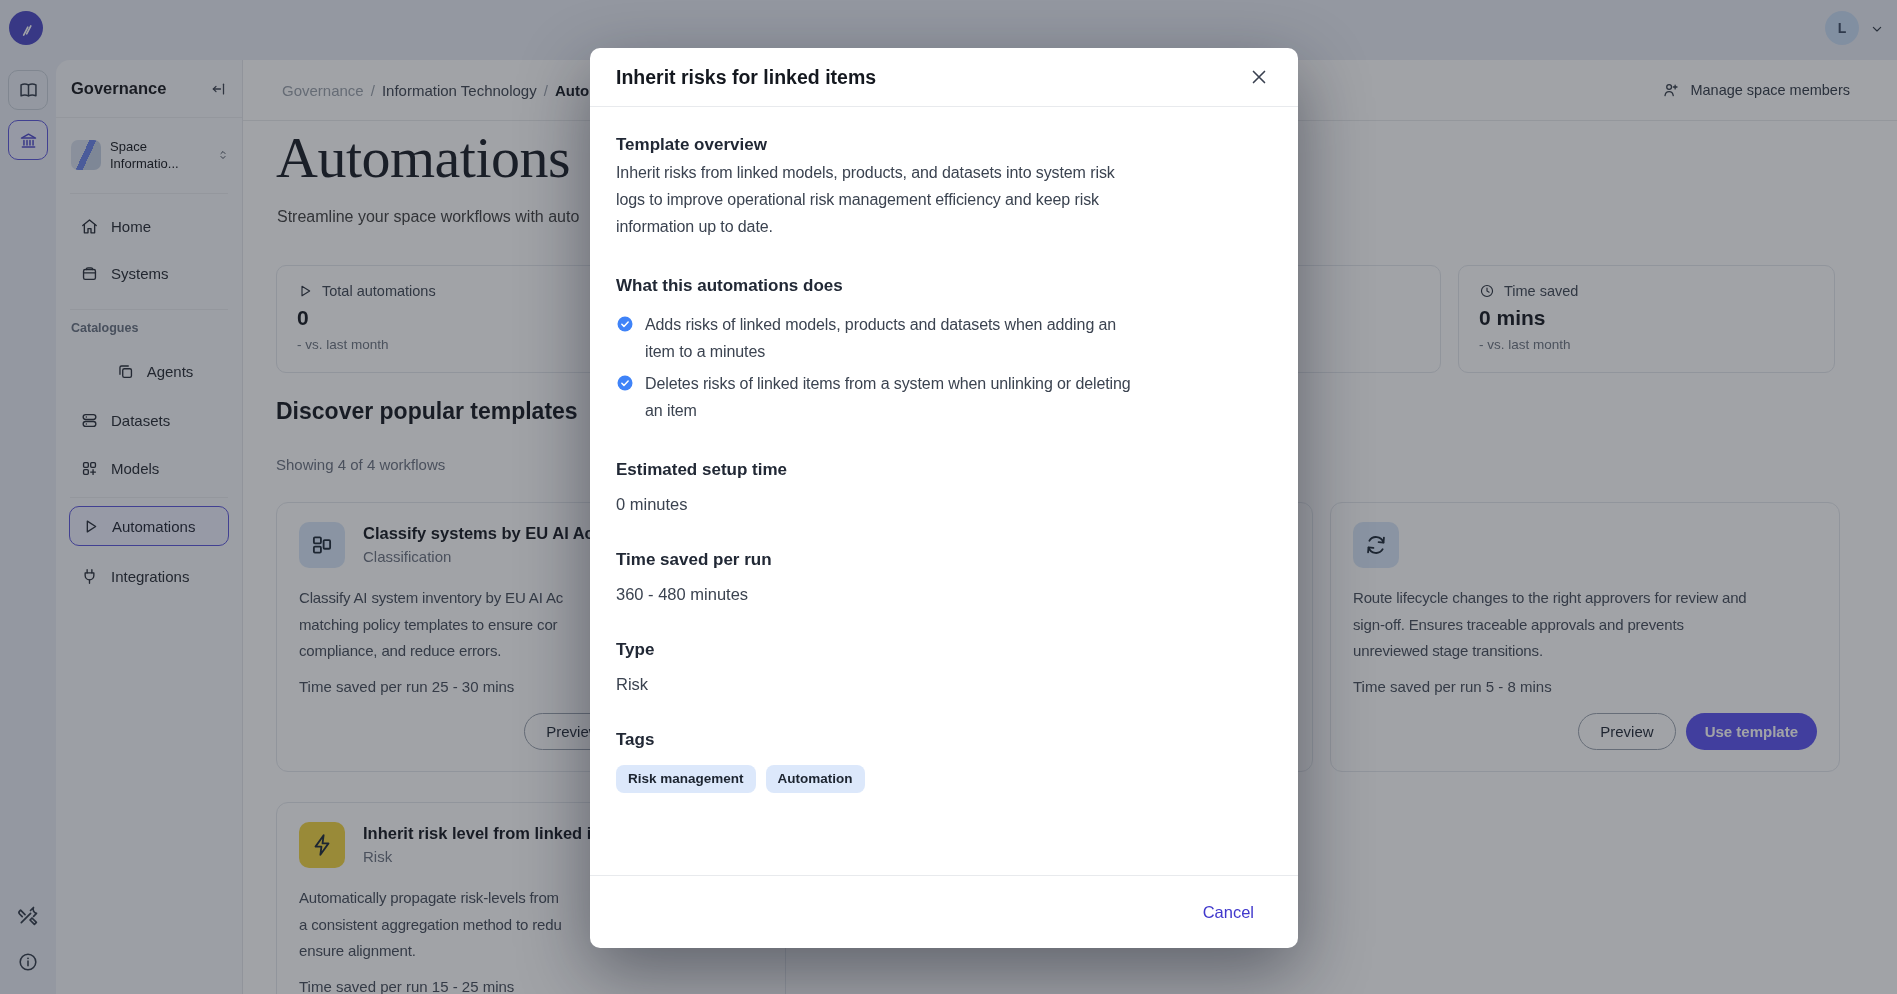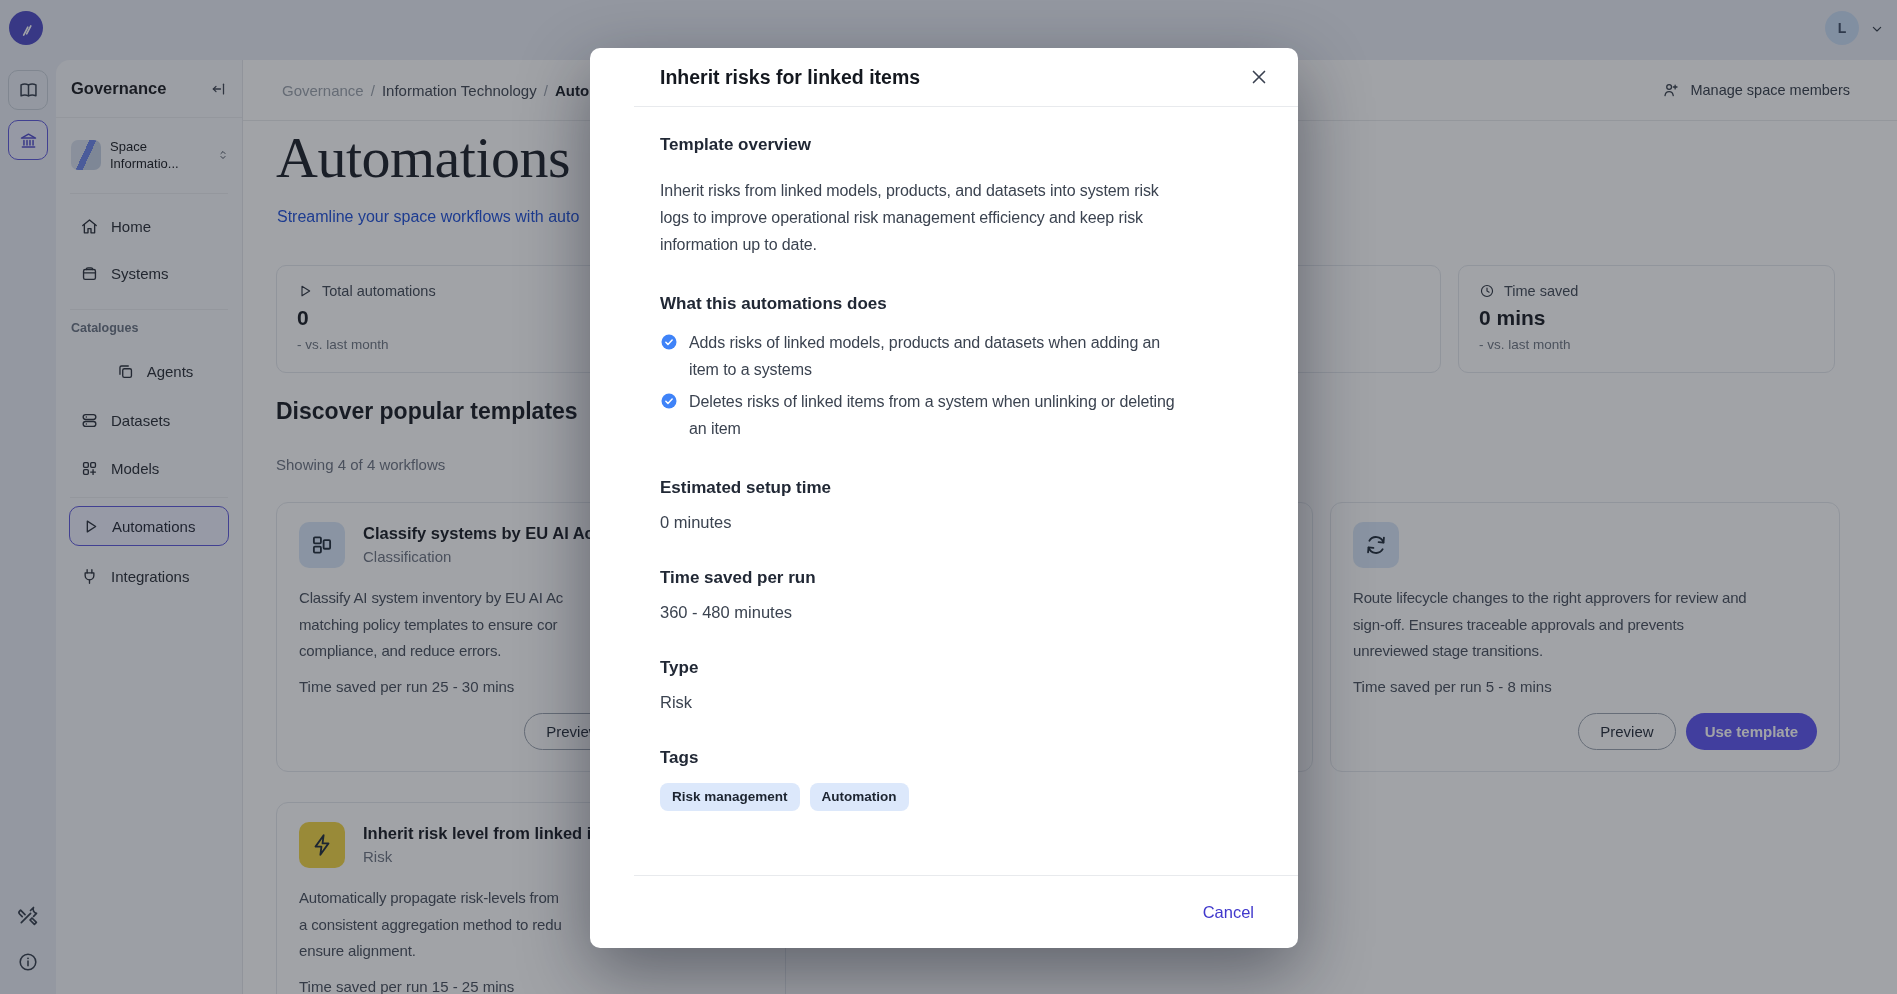--- a/index.html
+++ b/index.html
@@ -57,21 +57,21 @@
   .main-header { height:61px; display:flex; align-items:center; padding:0 47px 0 39px;
     border-bottom:1px solid #e8eaed; }
   .crumbs { font-size:15px; display:flex; gap:7px; align-items:center; }
   .crumb-root, .crumb-sep { color:#99a0aa; }
   .crumb-mid { color:#3e4551;text-align:right; }
   .crumb-cur { color:#14181f; font-weight:700; }
   .manage { margin-left:auto; display:flex; align-items:center; gap:10px; font-size:14.5px;
     color:#333b47; cursor:pointer; }
   .page-title { position:absolute; left:33px; top:64px; font-family:"Liberation Serif", serif;
     font-size:58px; font-weight:400; color:#181c25; letter-spacing:-0.5px; }
-  .page-sub { position:absolute; left:34px; top:148px; font-size:16px; color:#1d4ed8; white-space:nowrap; }
+  .page-sub { position:absolute; left:34px; top:148px; font-size:16px; color:#404040; white-space:nowrap; }
 
   .stats-row { position:absolute; left:33px; top:205px; display:flex; gap:17px; }
   .scard { width:377px; height:108px; border:1px solid #e4e7ec; border-radius:10px;
     background:#fff; padding:17px 20px; }
   .scard-label { display:flex; align-items:center; gap:9px; font-size:14.5px; color:#3f4754; }
   .scard-label .sico { color:#2a313d; }
   .scard-value { margin-top:7px; font-size:21px; font-weight:700; color:#14181f; }
   .scard-sub { margin-top:7px; font-size:13.5px; color:#6c7480; }
 
   .discover { position:absolute; left:33px; top:338px; font-size:23px; font-weight:700;
@@ -98,29 +98,29 @@
     background:#fff; font-size:15px; color:#1f2734; display:flex; align-items:center; cursor:pointer;
     font-family:"Liberation Sans",sans-serif; }
   .btn-use { height:37px; padding:0 19px; border-radius:19px; border:none; background:#5a52ef;
     font-size:15px; font-weight:700; color:#fff; display:flex; align-items:center; cursor:pointer;
     font-family:"Liberation Sans",sans-serif; }
 
   
   .overlay { position:absolute; inset:0; background:rgba(30,35,45,0.42); z-index:40; }
   .modal { position:absolute; left:590px; top:48px; width:708px; height:900px; background:#fff;
     border-radius:10px; z-index:50; box-shadow:0 24px 70px rgba(15,20,35,0.45);
-    display:flex; flex-direction:column;padding-left:44px; }
+    display:flex; flex-direction:column; }
   .modal-header { height:59px; flex:none; display:flex; align-items:center; padding:0 26px;
     border-bottom:1px solid #e8eaed; }
   .modal-title { font-size:19.5px; font-weight:700; color:#14181f; }
   .modal-close { margin-left:auto; color:#3a4150; cursor:pointer; background:none; border:none; padding:2px; }
   .modal-body { flex:1; padding:0 26px; overflow:hidden; }
   .m-h { font-size:17px; font-weight:700; color:#212835; margin-top:36px; }
   .m-h.first { margin-top:28px; }
-  .m-p { margin-top:22px; font-size:16px; letter-spacing:-0.1px; color:#3b4350; line-height:27px; }
+  .m-p { margin-top:4px; font-size:16px; letter-spacing:-0.1px; color:#3b4350; line-height:27px; }
   .m-p div { white-space:nowrap; }
   .m-list { margin-top:15px; list-style:none; }
   .m-list li { display:flex; gap:11px; }
   .m-list li + li { margin-top:5px; }
   .m-check { flex:none; margin-top:4px; }
   .m-li-text { font-size:16px; letter-spacing:-0.1px; color:#3b4350; line-height:27px; }
   .m-li-text div { white-space:nowrap; }
   .m-value { margin-top:15px; font-size:16.5px; color:#3b4350; }
   .tags-row { margin-top:15px; display:flex; gap:10px; }
   .tag-pill { background:#dce8fb; border-radius:8px; padding:6px 12px 7px; font-size:13.5px;
@@ -468,21 +468,21 @@
       <ul class="m-list">
         <li>
           <span class="m-check">
             <svg width="18" height="18" viewBox="0 0 24 24">
                 <circle cx="12" cy="12" r="10" fill="#3f83f8"></circle>
                 <path d="M7.8 12.4l2.8 2.8 5.6-5.9" fill="none" stroke="#fff" stroke-width="2" stroke-linecap="round" stroke-linejoin="round"></path>
               </svg>
           </span>
           <span class="m-li-text">
             <div>Adds risks of linked models, products and datasets when adding an</div>
-            <div>item to a systems</div>
+            <div>item to a minutes</div>
           </span>
         </li>
         <li>
           <span class="m-check">
             <svg width="18" height="18" viewBox="0 0 24 24">
                 <circle cx="12" cy="12" r="10" fill="#3f83f8"></circle>
                 <path d="M7.8 12.4l2.8 2.8 5.6-5.9" fill="none" stroke="#fff" stroke-width="2" stroke-linecap="round" stroke-linejoin="round"></path>
               </svg>
           </span>
           <span class="m-li-text">

